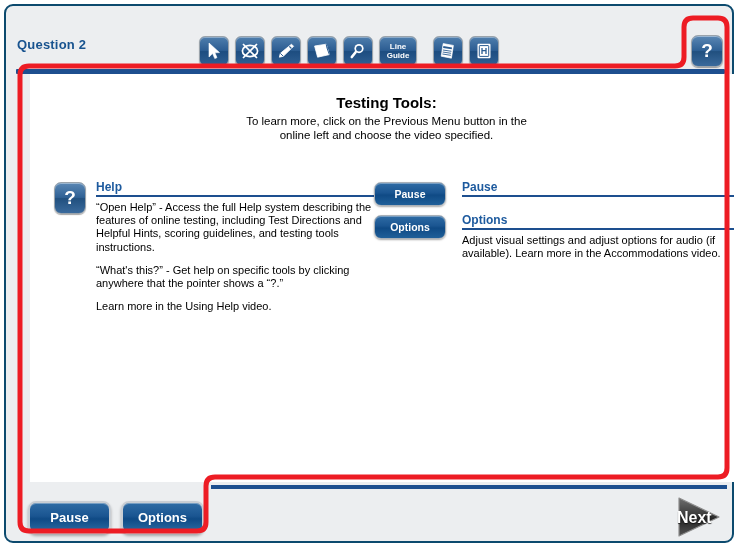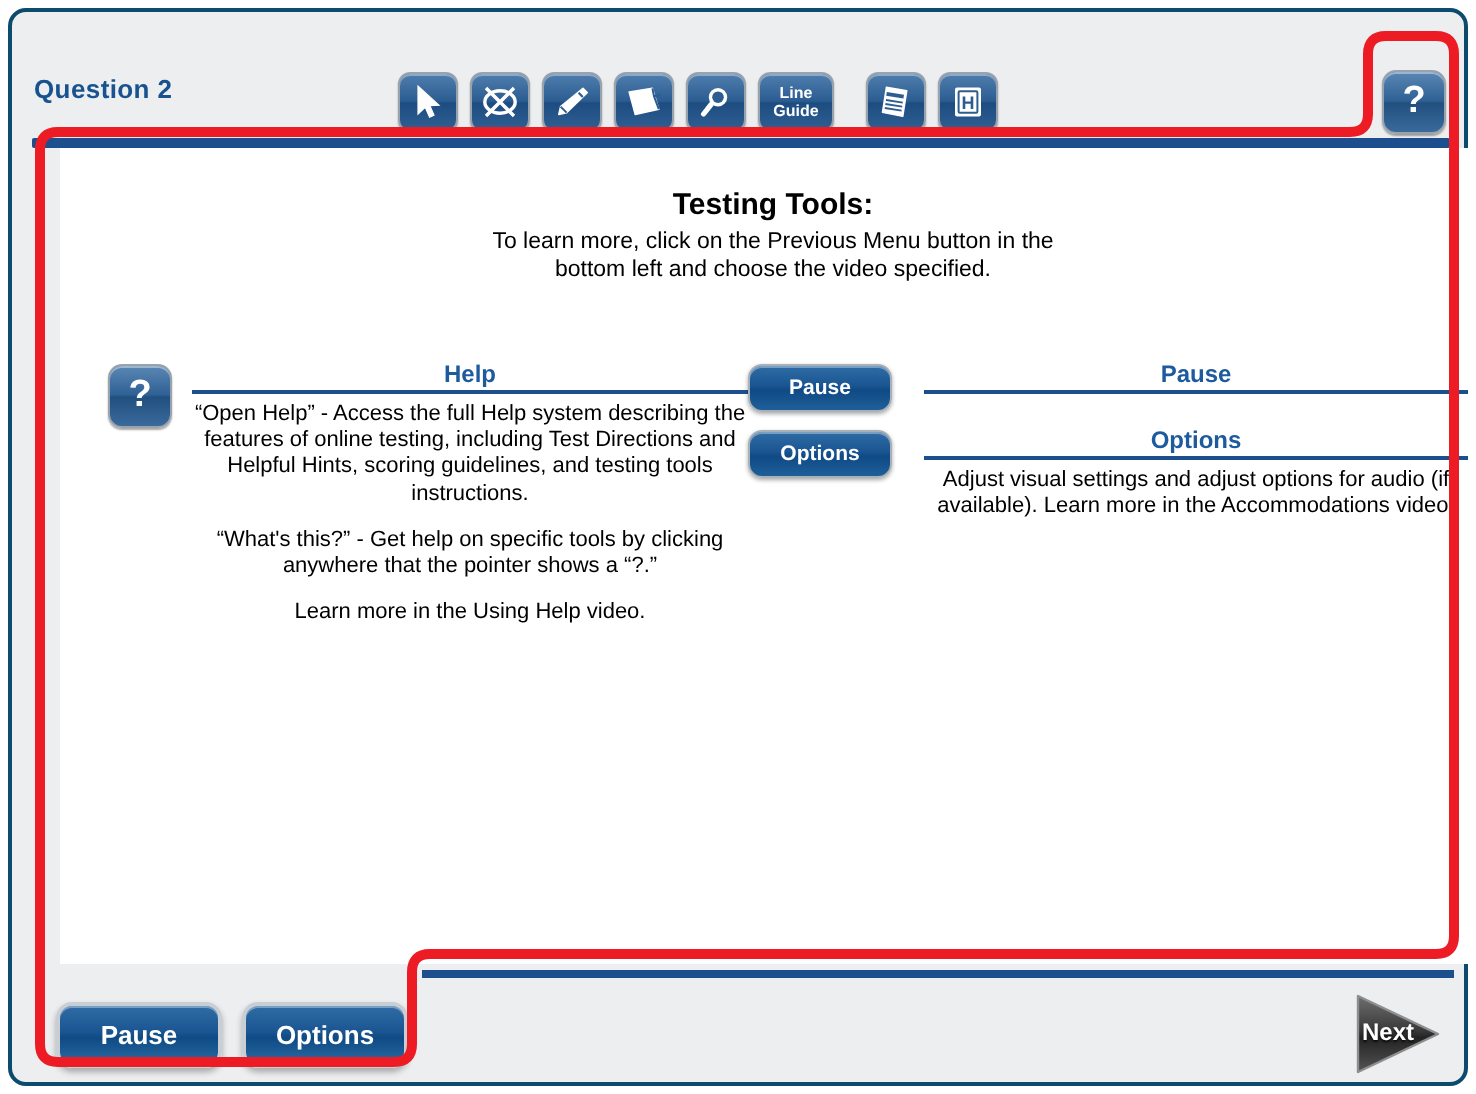--- a/index.html
+++ b/index.html
@@ -99,21 +99,21 @@
   }
   .pill{
     width:72px;height:24px;border-radius:7px;
     background:linear-gradient(180deg,#2f6ca5 0%,#1a5591 45%,#0f4a85 55%,#1f5f99 100%);
     border:1px solid #a8b0b8;
     box-shadow:0 1px 2px rgba(0,0,0,.35), inset 0 1px 0 rgba(255,255,255,.35);
     color:#fff;font-size:10.5px;font-weight:bold;
     display:flex;align-items:center;justify-content:center;box-sizing:border-box;
     cursor:pointer;
   }
-  .entry-body{margin-left:42px;text-align:center;}
+  .entry-body{margin-left:42px;}
   #col-right .entry-body{margin-left:88px;}
   .entry-head{
     font-size:12px;font-weight:bold;color:#1d5a9e;
     border-bottom:2px solid #1d4f8f;
     padding-bottom:1px;margin-bottom:4px;
   }
   .entry-p{
     font-size:11px;color:#000;line-height:13.2px;margin:0 0 10px 0;
   }
   .entry-p:last-child{margin-bottom:0;}
@@ -136,21 +136,21 @@
     color:#fff;font-size:13px;font-weight:bold;
     display:flex;align-items:center;justify-content:center;box-sizing:border-box;
     cursor:pointer;
   }
   #next-btn{
     position:absolute;right:11px;top:489px;width:46px;height:44px;
     cursor:pointer;
   }
   #next-btn .nlabel{
     position:absolute;left:2px;top:14px;width:34px;text-align:center;
-    color:#fff;font-size:12px;font-weight:bold;
+    color:#fff;font-size:16px;font-weight:bold;
     text-shadow:0 1px 1px rgba(0,0,0,.7);
     pointer-events:none;
   }
   
   #annot{
     position:absolute;left:0;top:0;width:738px;height:547px;
     pointer-events:none;z-index:20;
   }
 </style>
 </head>
@@ -241,21 +241,21 @@
 
     <div id="help-btn">?</div>
   </div>
 
   <div id="content">
 
     <div id="title-block">
       <div id="main-title">Testing Tools:</div>
       <div id="subtitle">
         <span>To learn more, click on the Previous Menu button in the</span><br>
-        <span>bottom left and choose the video specified.</span>
+        <span>online left and choose the video specified.</span>
       </div>
     </div>
 
     <div id="cols">
 
       <div class="col" id="col-left">
         <div class="entry">
           <div class="entry-ico">
             <div class="ico-help">?</div>
           </div>

